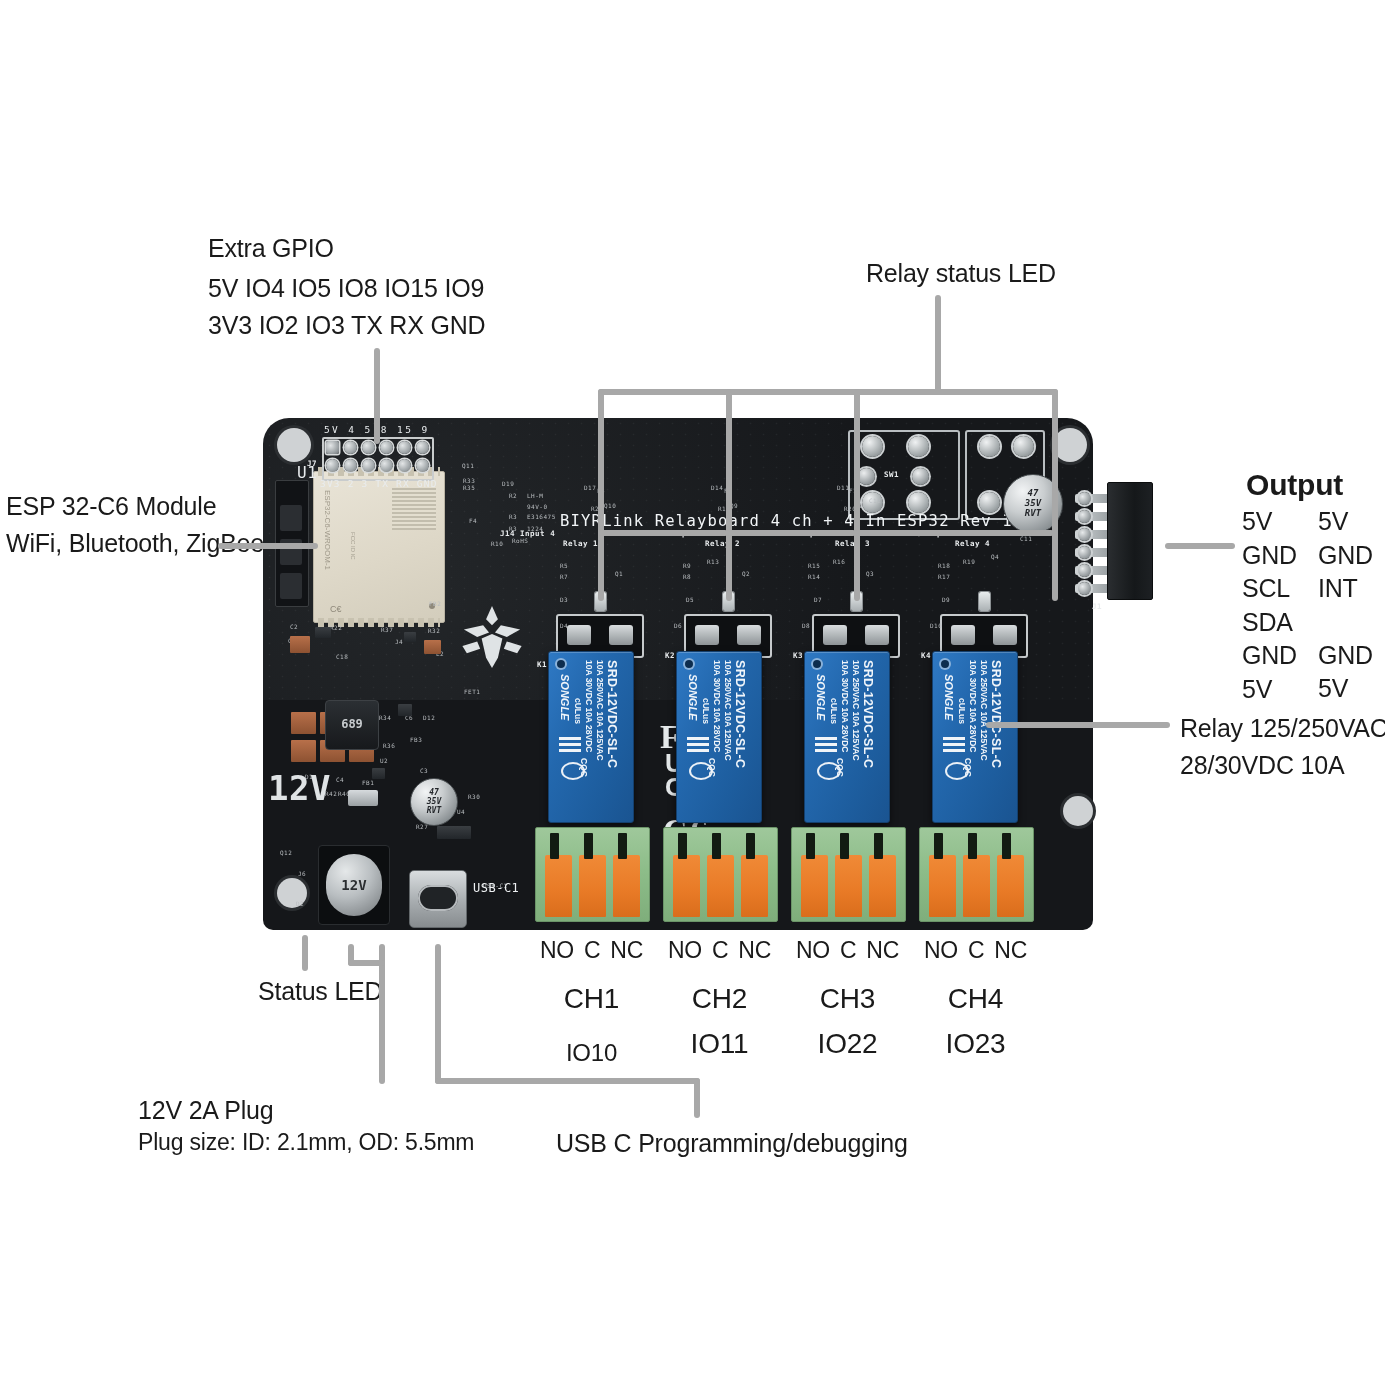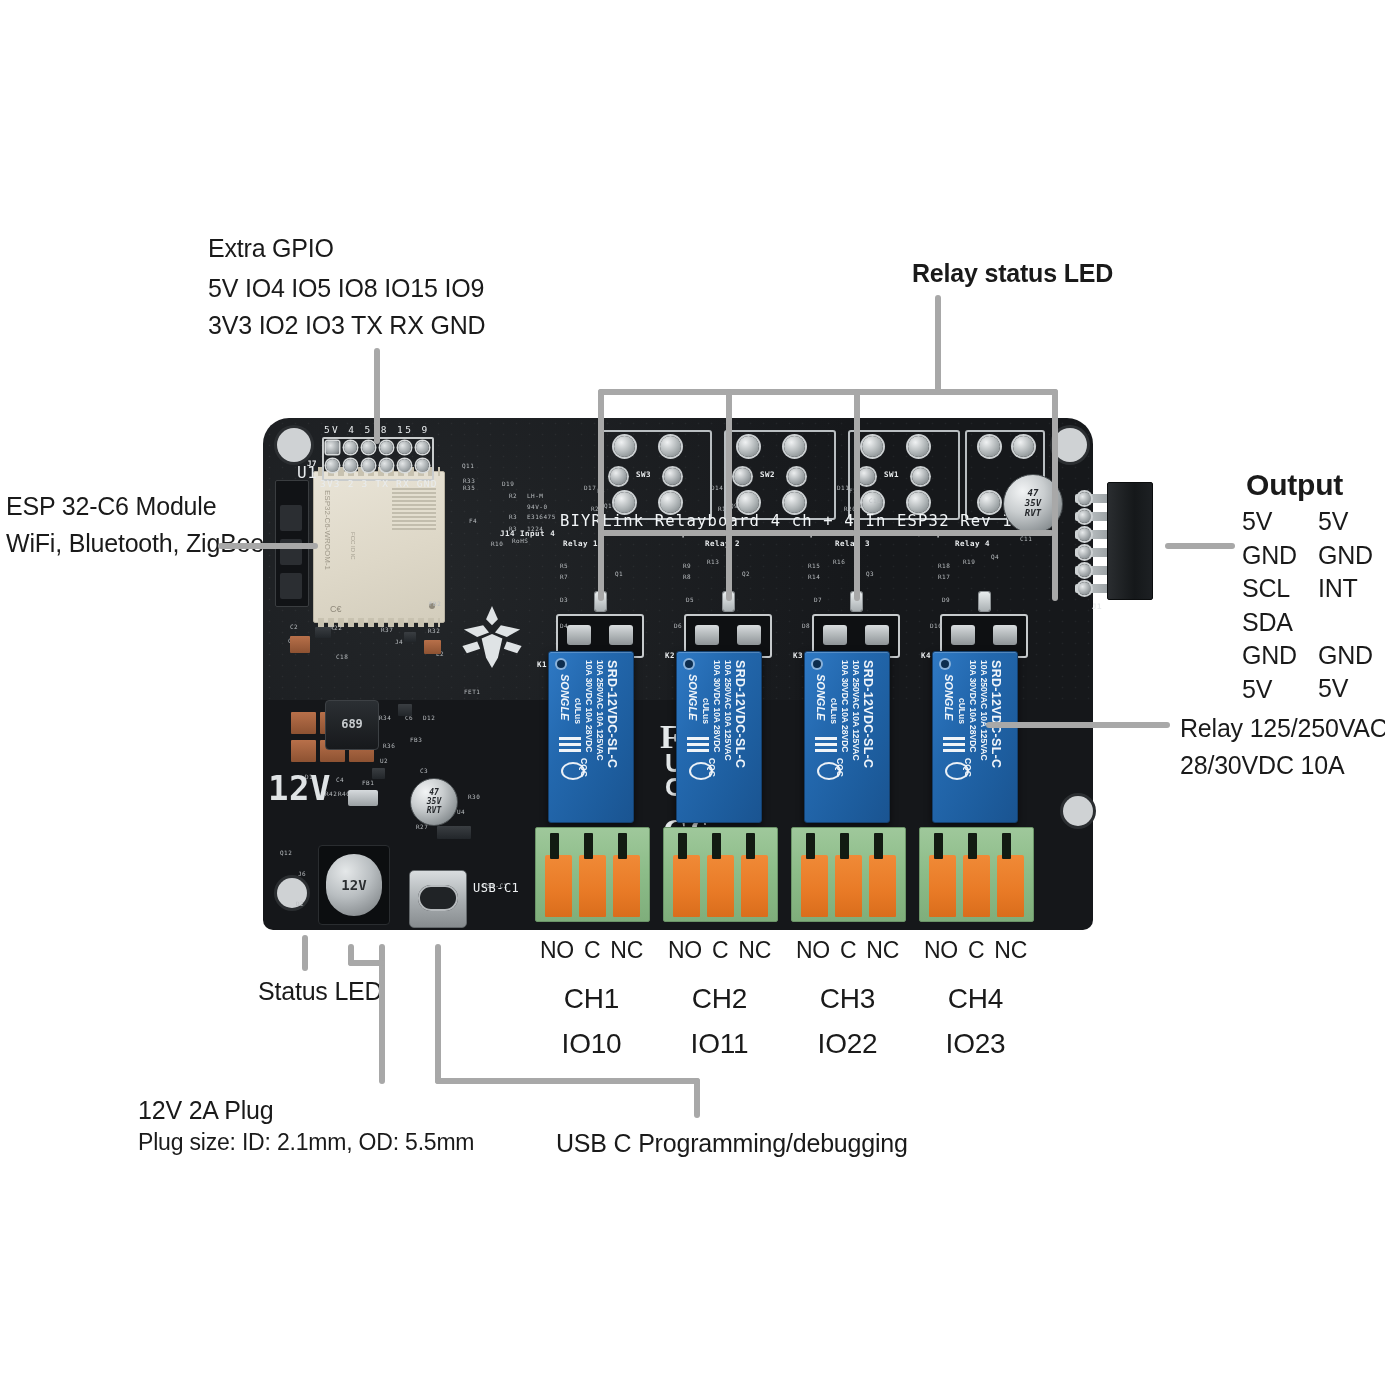--- a/index.html
+++ b/index.html
@@ -254,42 +254,22 @@
   <div class="pin" style="left:326px;top:459px;"></div>
   <div class="pin" style="left:344px;top:459px;"></div>
   <div class="pin" style="left:362px;top:459px;"></div>
   <div class="pin" style="left:380px;top:459px;"></div>
   <div class="pin" style="left:398px;top:459px;"></div>
   <div class="pin" style="left:416px;top:459px;"></div>
 
   <div class="silk sm" style="left:500px;top:529px;">J14 Input 4</div>
   <div class="silk xs" style="left:469px;top:517px;">F4</div>
 
-  <div class="input-block" style="left:600px;">
-    <div class="ib-outline"></div>
-    <div class="big-pad" style="left:14px;top:6px;"></div>
-    <div class="big-pad" style="left:60px;top:6px;"></div>
-    <div class="mid-pad" style="left:10px;top:38px;"></div>
-    <div class="mid-pad" style="left:64px;top:38px;"></div>
-    <div class="big-pad" style="left:14px;top:62px;"></div>
-    <div class="big-pad" style="left:60px;top:62px;"></div>
-    <div class="silk sm" style="left:36px;top:40px;">SW3</div>
-  </div>
   <div class="silk sm" style="left:652px;top:529px;">J13 Input 3</div>
 
-  <div class="input-block" style="left:724px;">
-    <div class="ib-outline"></div>
-    <div class="big-pad" style="left:14px;top:6px;"></div>
-    <div class="big-pad" style="left:60px;top:6px;"></div>
-    <div class="mid-pad" style="left:10px;top:38px;"></div>
-    <div class="mid-pad" style="left:64px;top:38px;"></div>
-    <div class="big-pad" style="left:14px;top:62px;"></div>
-    <div class="big-pad" style="left:60px;top:62px;"></div>
-    <div class="silk sm" style="left:36px;top:40px;">SW2</div>
-  </div>
   <div class="silk sm" style="left:780px;top:529px;">J11 Input 2</div>
 
   <div class="input-block" style="left:848px;">
     <div class="ib-outline"></div>
     <div class="big-pad" style="left:14px;top:6px;"></div>
     <div class="big-pad" style="left:60px;top:6px;"></div>
     <div class="mid-pad" style="left:10px;top:38px;"></div>
     <div class="mid-pad" style="left:64px;top:38px;"></div>
     <div class="big-pad" style="left:14px;top:62px;"></div>
     <div class="big-pad" style="left:60px;top:62px;"></div>
@@ -562,21 +542,21 @@
   <div class="j1hole" style="top:564px;"></div>
   <div class="j1hole" style="top:582px;"></div>
   <div id="j1"></div>
   <div class="silk sm" style="left:1078px;top:602px;margin-left:14px;">J1</div>
 
   <div class="anno" style="left:208px;top:232px;">Extra GPIO</div>
   <div class="anno" style="left:208px;top:272px;">5V IO4 IO5 IO8 IO15 IO9</div>
   <div class="anno" style="left:208px;top:309px;">3V3 IO2 IO3 TX RX GND</div>
   <div class="lead v" style="left:374px;top:348px;height:96px;"></div>
 
-  <div class="anno" style="left:912px;top:257px;font-weight:bold;">Relay status LED</div>
+  <div class="anno" style="left:866px;top:257px;">Relay status LED</div>
   <div class="lead v" style="left:935px;top:295px;height:100px;"></div>
 
   <div class="lead h" style="left:598px;top:389px;width:460px;"></div>
 
   <div class="lead v" style="left:598px;top:389px;height:212px;"></div>
   <div class="lead v" style="left:726px;top:389px;height:212px;"></div>
   <div class="lead v" style="left:854px;top:389px;height:212px;"></div>
   <div class="lead v" style="left:1052px;top:389px;height:212px;"></div>
 
   <div class="lead h" style="left:598px;top:530px;width:130px;"></div>
@@ -626,21 +606,21 @@
   <div class="lead h" style="left:435px;top:1078px;width:265px;"></div>
   <div class="lead v" style="left:694px;top:1078px;height:40px;"></div>
 
   <div style="position:absolute;left:535px;top:935px;width:113px;">
     <div style="display:flex;justify-content:space-around;">
       <span class="anno small" style="position:static;">NO</span>
       <span class="anno small" style="position:static;">C</span>
       <span class="anno small" style="position:static;">NC</span>
     </div>
     <div class="anno" style="position:static;text-align:center;margin-top:14px;font-size:28px;">CH1</div>
-    <div class="anno" style="position:static;text-align:center;margin-top:8px;font-size:28px;">IO10</div>
+    <div class="anno" style="position:static;text-align:center;margin-top:20px;font-size:24px;">IO10</div>
   </div>
 
   <div style="position:absolute;left:663px;top:935px;width:113px;">
     <div style="display:flex;justify-content:space-around;">
       <span class="anno small" style="position:static;">NO</span>
       <span class="anno small" style="position:static;">C</span>
       <span class="anno small" style="position:static;">NC</span>
     </div>
     <div class="anno" style="position:static;text-align:center;margin-top:14px;font-size:28px;">CH2</div>
     <div class="anno" style="position:static;text-align:center;margin-top:8px;font-size:28px;">IO11</div>

